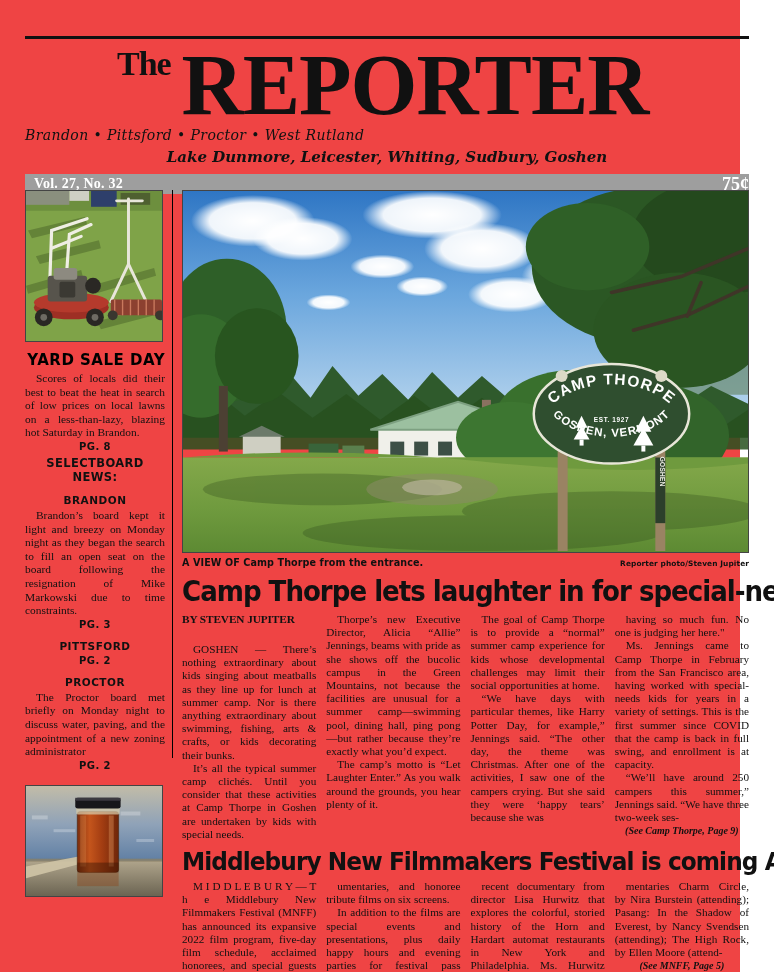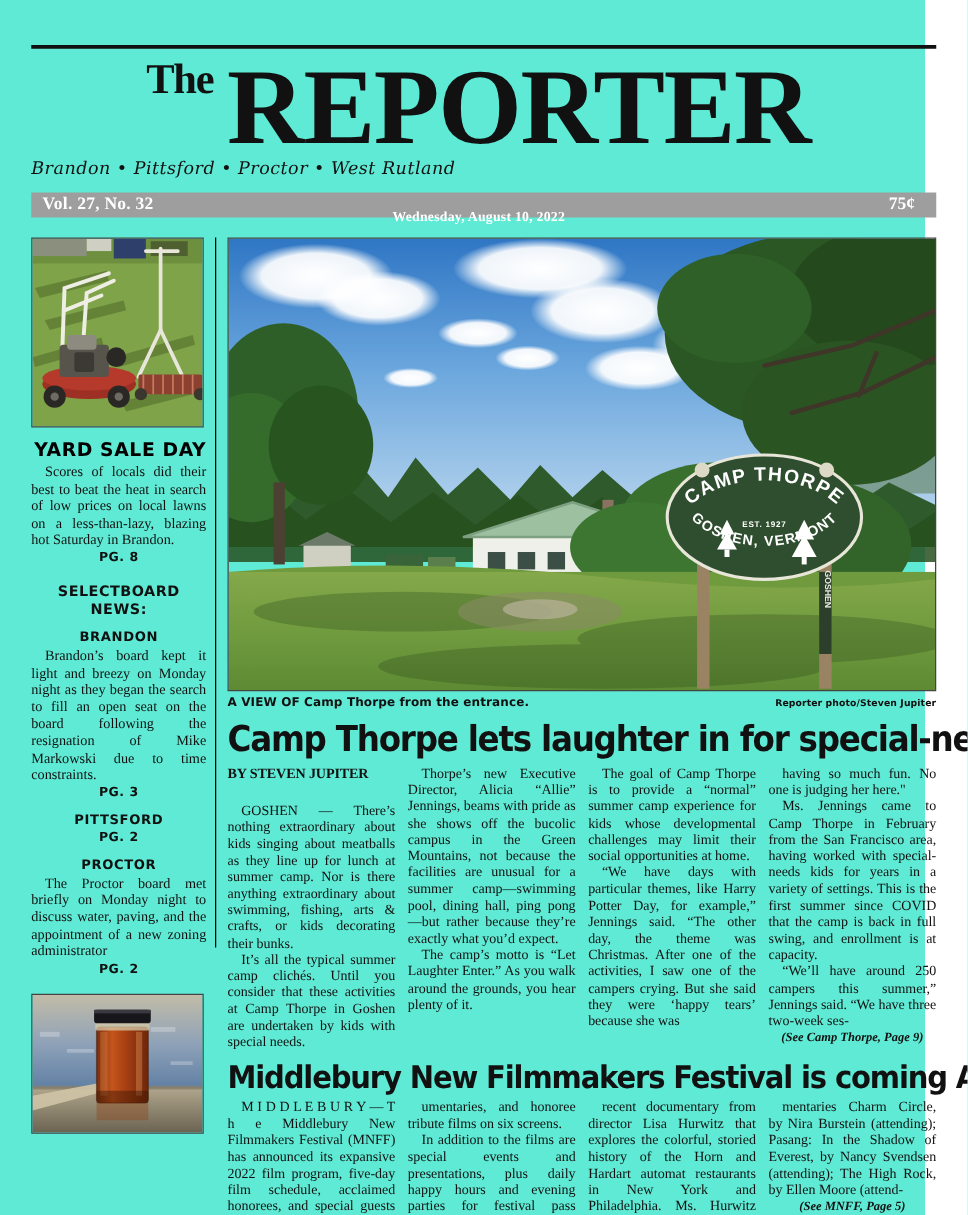--- a/index.html
+++ b/index.html
@@ -2,21 +2,21 @@
 <html><head>
 <meta charset="utf-8">
 <style>
   html,body{margin:0;padding:0;background:#ffffff;}
   body{
     width:774px;height:972px;overflow:hidden;
     font-family:"Liberation Serif", serif;
     color:#111111;
     -webkit-font-smoothing:antialiased;
   }
-  .page{position:relative;width:740px;height:972px;background:#5eead4;}
+  .page{position:relative;width:740px;height:972px;background:#ef4444;}
 
   
   .masthead{position:absolute;left:25px;top:36px;width:724px;}
   .mast-rule-top{height:3px;background:#111;width:100%;}
   .mast-title{
     text-align:center;margin-top:2px;position:relative;height:86px;
   }
   .mast-the{
     font-family:"Liberation Serif", serif;
     font-weight:700;font-size:34px;line-height:1;
@@ -41,21 +41,21 @@
     font-style:italic;font-weight:700;
     font-size:15px;line-height:19px;margin-top:1px;
   }
   .mast-bar{
     margin-top:7px;height:20px;background:#9e9e9e;
     display:flex;align-items:center;color:#ffffff;
     font-family:"Liberation Serif", serif;font-weight:700;
   }
   .mast-bar .vol{font-size:14px;padding-left:9px;width:180px;text-align:left;letter-spacing:0.2px;}
   .mast-bar .date{font-size:11px;flex:1;text-align:center;letter-spacing:0.2px;margin-top:20px;}
-  .mast-bar .price{font-size:14px;width:180px;text-align:right;padding-right:17px;}
+  .mast-bar .price{font-size:18px;width:180px;text-align:right;padding-right:0;}
 
   
   .content{position:absolute;left:25px;top:190px;width:724px;height:775px;}
   .left-col{position:absolute;left:0;top:0;width:140px;}
   .vrule{position:absolute;left:147px;top:0;width:1px;height:568px;background:#000;}
   .right-col{position:absolute;left:157px;top:0;width:567px;}
 
   
   .sb-photo{width:138px;height:152px;border:1px solid #444;box-sizing:border-box;overflow:hidden;position:relative;}
   .sb-head{
@@ -66,21 +66,21 @@
   .sb-body{
     font-family:"Liberation Serif", serif;font-size:11.4px;line-height:13.6px;
     text-align:justify;text-indent:11px;color:#111;
   }
   .sb-pg{
     text-align:center;font-family:"DejaVu Sans", sans-serif;
     font-weight:700;font-size:10px;letter-spacing:0.4px;margin-top:1px;
   }
   .sb-section{
     text-align:center;font-family:"DejaVu Sans", sans-serif;
-    font-weight:700;font-size:11.5px;letter-spacing:0.4px;margin-top:14px;
+    font-weight:700;font-size:11.5px;letter-spacing:0.4px;margin-top:4px;
   }
   .sb-town{
     text-align:center;font-family:"DejaVu Sans", sans-serif;
     font-weight:700;font-size:10.5px;letter-spacing:0.5px;margin-top:10px;margin-bottom:3px;
   }
   .sb-gap{height:14px;}
 
   
   .main-photo{
     width:567px;height:363px;border:1px solid #444;box-sizing:border-box;
@@ -135,20 +135,21 @@
 
   <div class="masthead">
     <div class="mast-rule-top"></div>
 
     <div class="mast-title">
       <div class="mast-the">The</div>
       <div class="mast-reporter">REPORTER</div>
     </div>
 
     <div class="mast-towns">Brandon • Pittsford • Proctor • West Rutland</div>
+    <div class="mast-towns2">Lake Dunmore, Leicester, Whiting, Sudbury, Goshen</div>
 
     <div class="mast-bar">
       <div class="vol">Vol. 27, No. 32</div>
       <div class="date">Wednesday, August 10,  2022</div>
       <div class="price">75¢</div>
     </div>
   </div>
 
   <div class="content">
 

